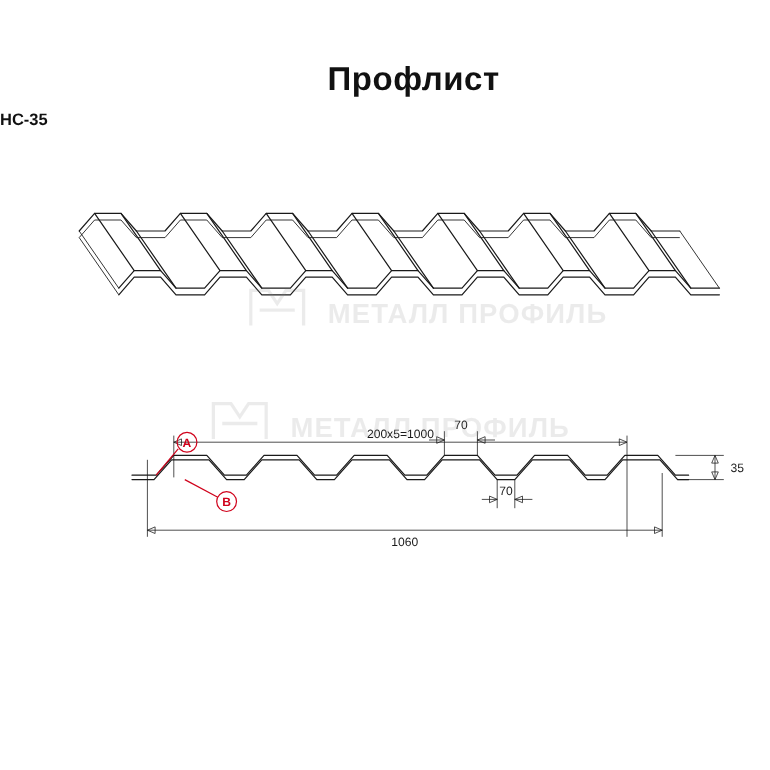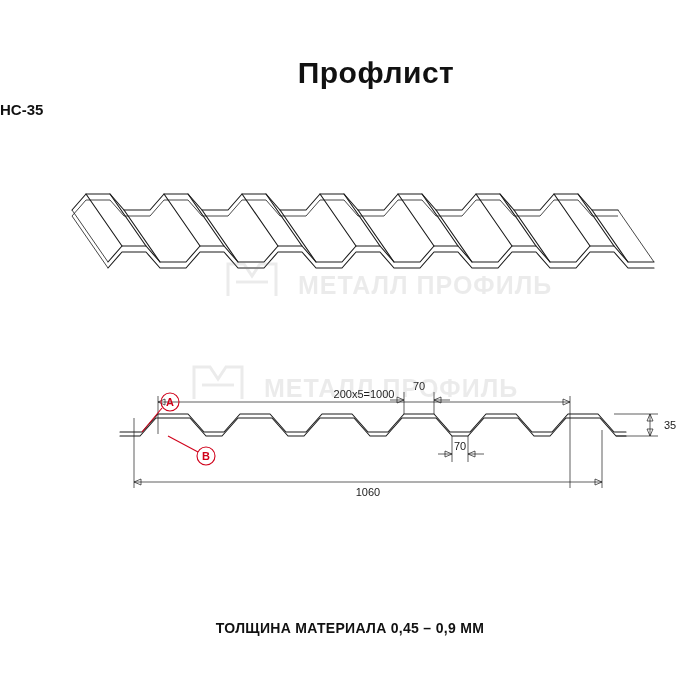--- a/index.html
+++ b/index.html
@@ -217,15 +217,14 @@
   <div class="watermark wm2">
     <svg width="340" height="54" viewBox="0 0 340 54">
       <g stroke="#8a8a8a" stroke-width="3" fill="none">
         <path d="M6,44 L6,12 L22,12 L30,24 L38,12 L54,12 L54,44"></path>
         <path d="M14,30 L46,30"></path>
       </g>
       <text class="wmtext" x="76" y="42">МЕТАЛЛ ПРОФИЛЬ</text>
     </svg>
   </div>
 
-  <div class="footer-note">ТОЛЩИНА МАТЕРИАЛА 0,45 – 0,9 ММ</div>
 
 </div>
 
 </body></html>

